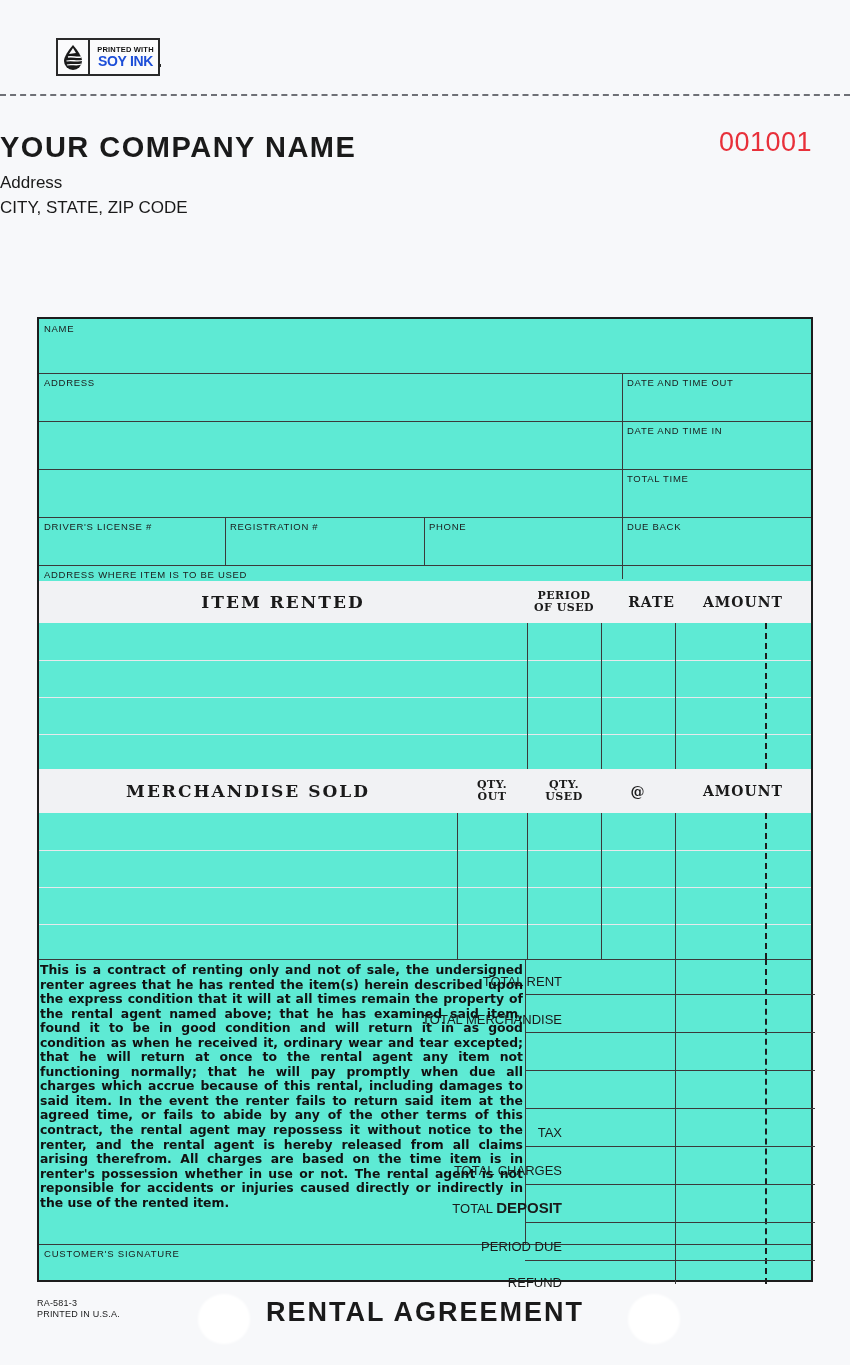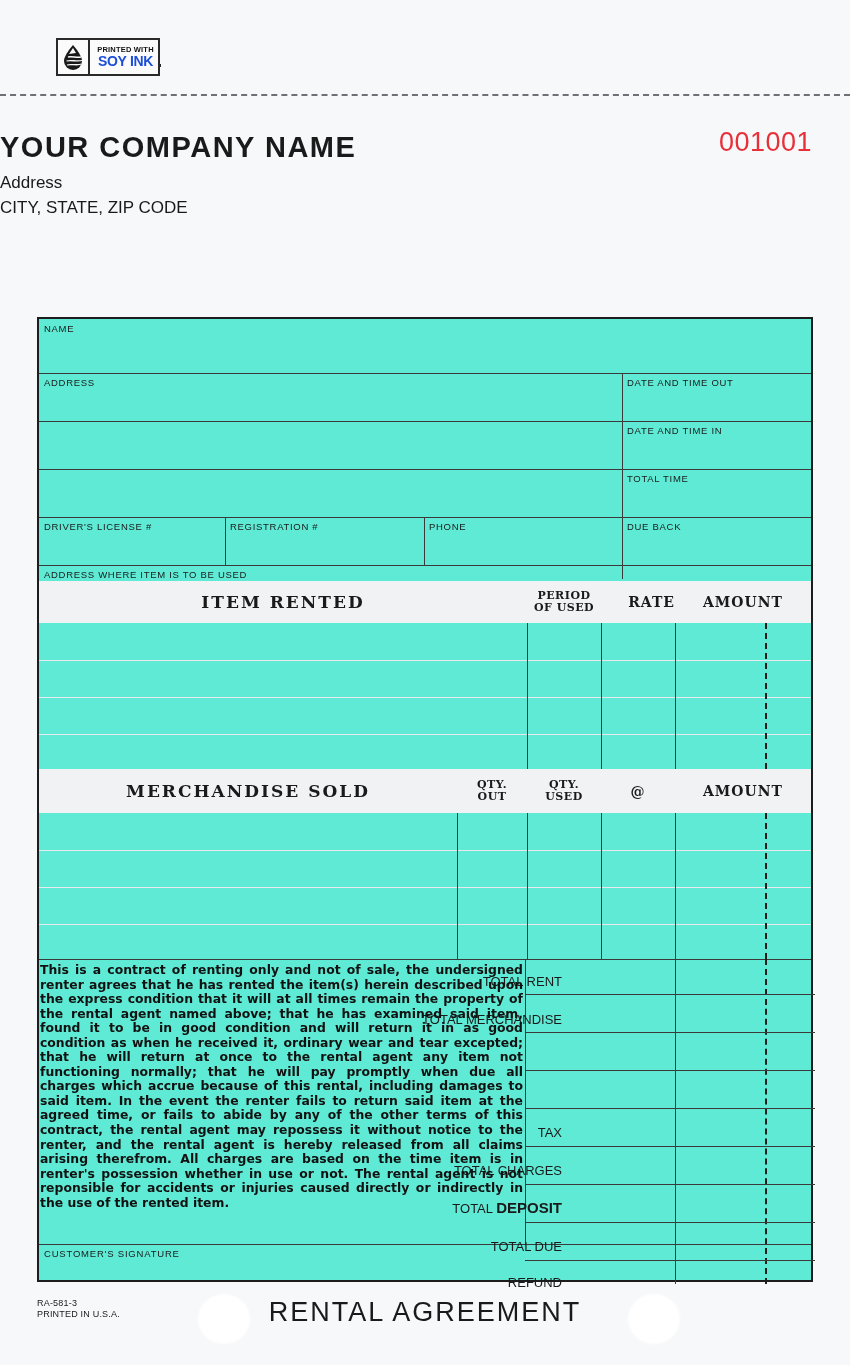--- a/index.html
+++ b/index.html
@@ -72,21 +72,21 @@
     padding-right:7px;box-sizing:border-box;white-space:nowrap;margin-left:44px;}
   .tot-lbl b{font-weight:bold;font-size:15px;}
 
   
   .sig-lbl{position:absolute;font-size:9.5px;letter-spacing:.8px;}
   .footer{position:absolute;left:0;top:1288px;width:850px;height:62px;}
   .blob{position:absolute;background:#ffffff;border-radius:50%;filter:blur(1px);}
   .ra-code{position:absolute;left:37px;top:1298px;font-size:9px;line-height:11px;
     letter-spacing:.2px;}
   .ra-title{position:absolute;left:0;top:1297px;width:850px;text-align:center;
-    font-size:27px;font-weight:normal;letter-spacing:2px;}
+    font-size:27px;font-weight:bold;letter-spacing:2px;}
 </style>
 </head>
 <body>
 
 <div class="page">
 
   <div class="soy-logo">
     <div class="soy-drop">
       <svg width="22" height="26" viewBox="0 0 22 26">
         <path d="M11 1 C11 1 2 11 2 17 a9 9 0 0 0 18 0 C20 11 11 1 11 1 Z" fill="#1a1a1a"></path>
@@ -191,21 +191,21 @@
     <div class="hline" style="top:925px;left:0;width:100%;"></div>
     <div class="hline" style="top:941px;left:486px;width:290px;"></div>
 
     <div class="tot-lbl" style="left:336px;top:655px;width:150px;">TOTAL RENT</div>
     <div class="tot-lbl" style="left:306px;top:693px;width:180px;">TOTAL MERCHANDISE</div>
     <div class="tot-lbl" style="left:336px;top:731px;width:150px;"></div>
     <div class="tot-lbl" style="left:336px;top:769px;width:150px;"></div>
     <div class="tot-lbl" style="left:336px;top:806px;width:150px;">TAX</div>
     <div class="tot-lbl" style="left:316px;top:844px;width:170px;">TOTAL CHARGES</div>
     <div class="tot-lbl" style="left:316px;top:880px;width:170px;"><span>TOTAL </span><b>DEPOSIT</b></div>
-    <div class="tot-lbl" style="left:336px;top:920px;width:150px;">TOTAL DUE</div>
+    <div class="tot-lbl" style="left:336px;top:920px;width:150px;">PERIOD DUE</div>
     <div class="tot-lbl" style="left:336px;top:956px;width:150px;">REFUND</div>
 
     <div class="sig-lbl" style="left:5px;top:929px;">CUSTOMER'S SIGNATURE</div>
   </div>
 
   <div class="contract">This is a contract of renting only and not of sale, the undersigned renter agrees that he has rented the item(s) herein described upon the express condition that it will at all times remain the property of the rental agent named above; that he has examined said item, found it to be in good condition and will return it in as good condition as when he received it, ordinary wear and tear excepted; that he will return at once to the rental agent any item not functioning normally; that he will pay promptly when due all charges which accrue because of this rental, including damages to said item. In the event the renter fails to return said item at the agreed time, or fails to abide by any of the other terms of this contract, the rental agent may repossess it without notice to the renter, and the rental agent is hereby released from all claims arising therefrom. All charges are based on the time item is in renter's possession whether in use or not. The rental agent is not reponsible for accidents or injuries caused directly or indirectly in the use of the rented item.</div>
 
   <div class="footer">
     <div class="blob" style="left:198px;top:6px;width:52px;height:50px;"></div>
     <div class="blob" style="left:628px;top:6px;width:52px;height:50px;"></div>

